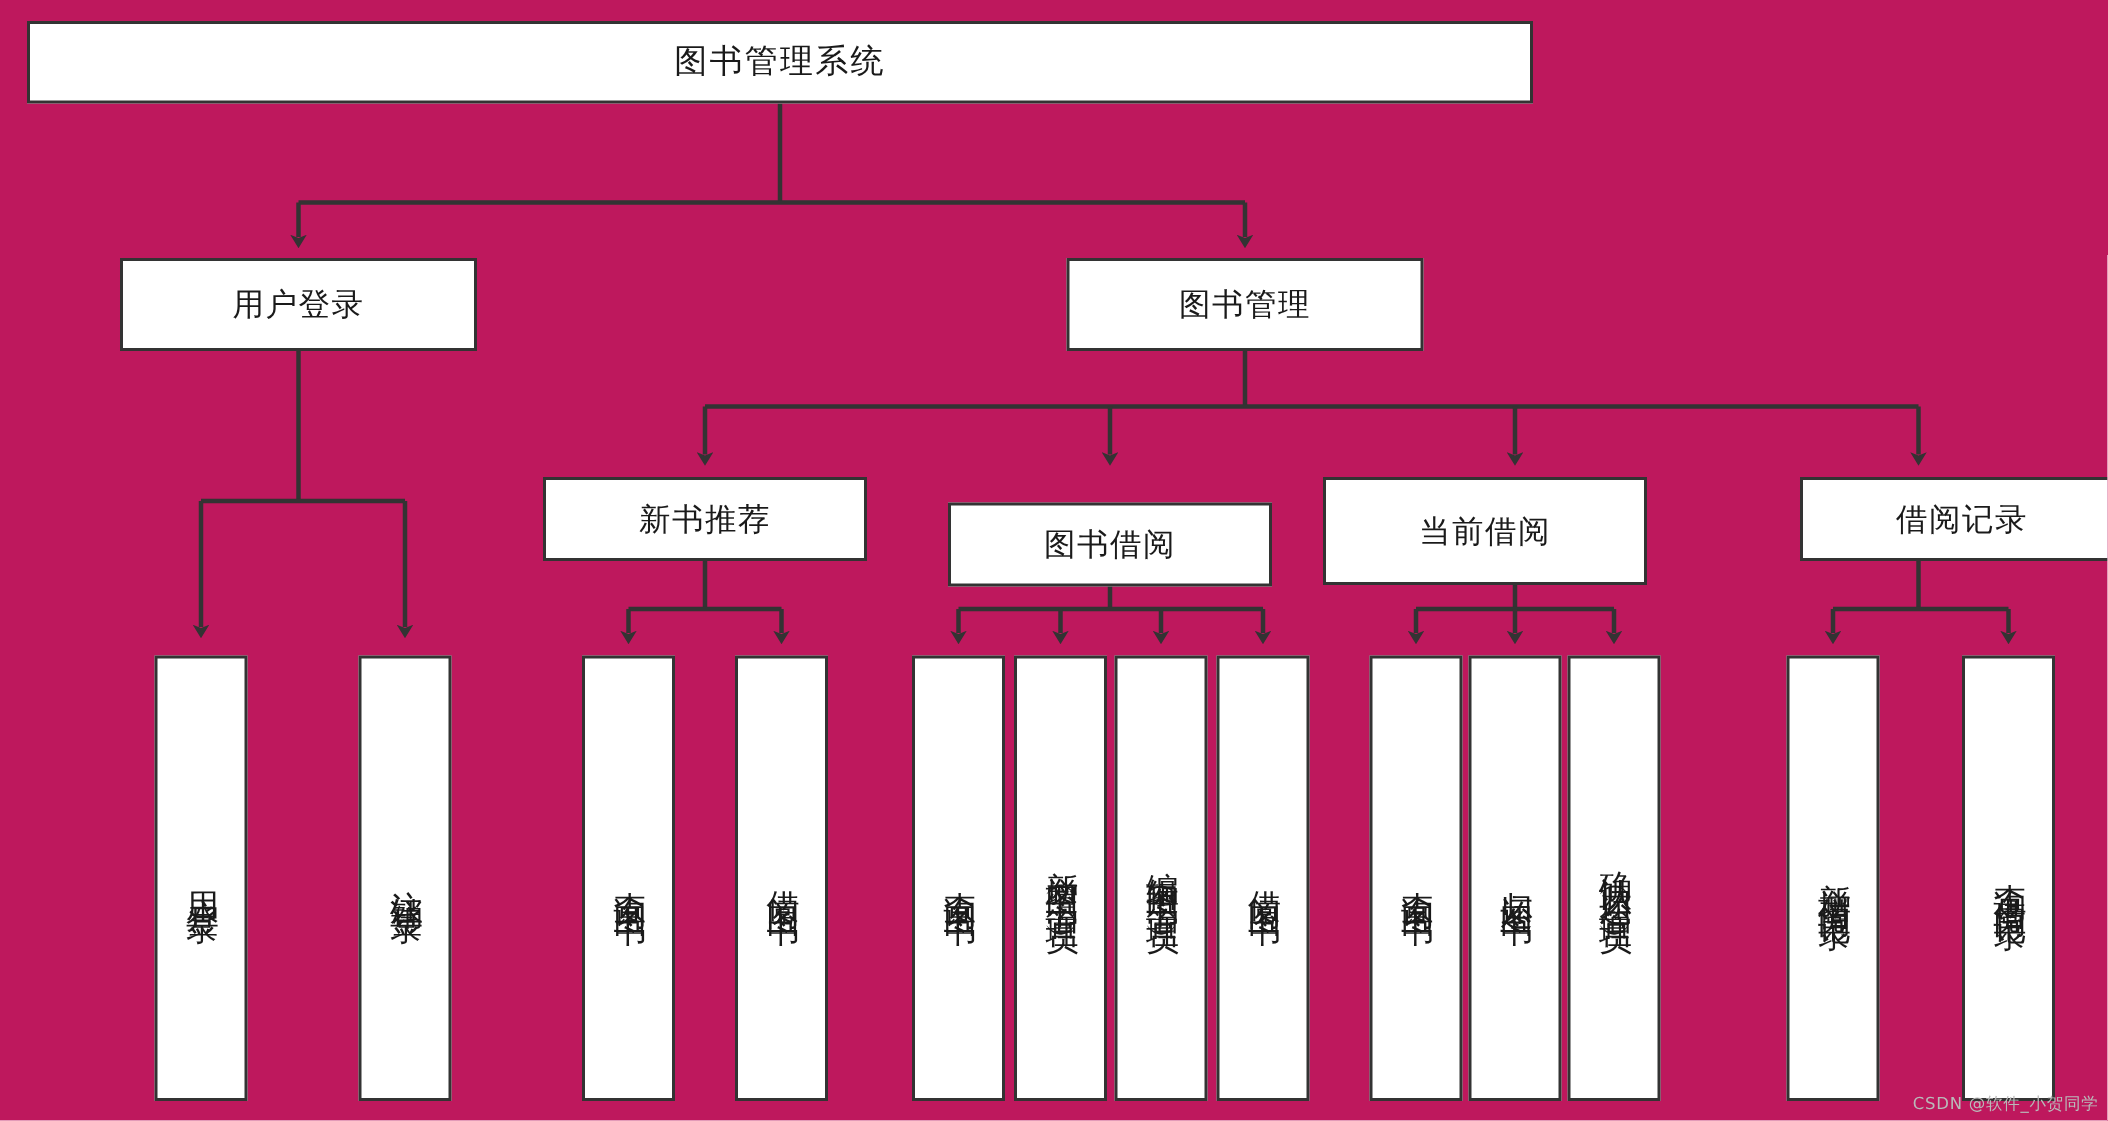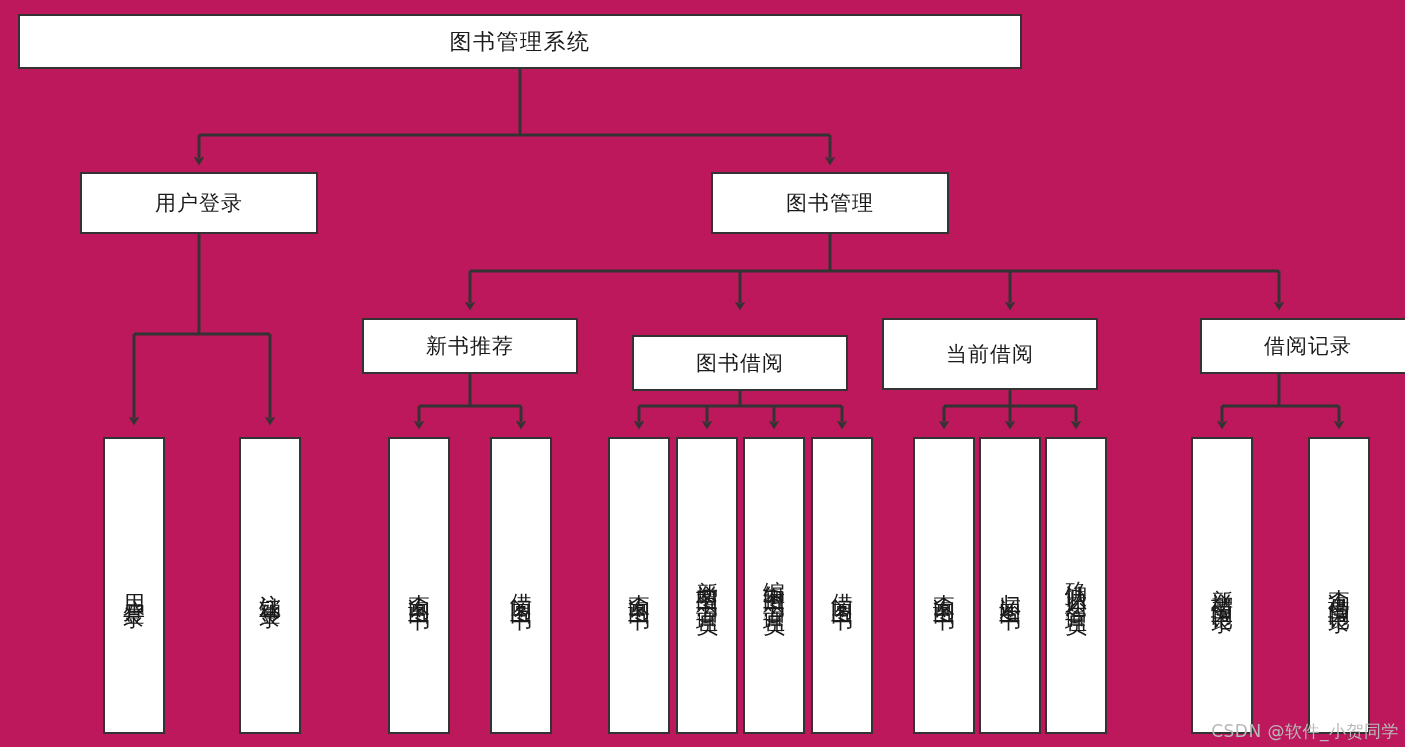--- a/index.html
+++ b/index.html
@@ -59,21 +59,21 @@
     writing-mode: vertical-rl;
     text-orientation: upright;
     font-size: 22px;
     letter-spacing: 5px;
     line-height: 1;
   }
   .watermark {
     position: absolute;
     right: 6px;
     bottom: 4px;
-    font-size: 17px;
+    font-size: 11px;
     color: #b9b9b9;
     letter-spacing: 0.5px;
     white-space: nowrap;
   }
 </style>
 </head>
 <body>
 
 <div id="canvas">
 

